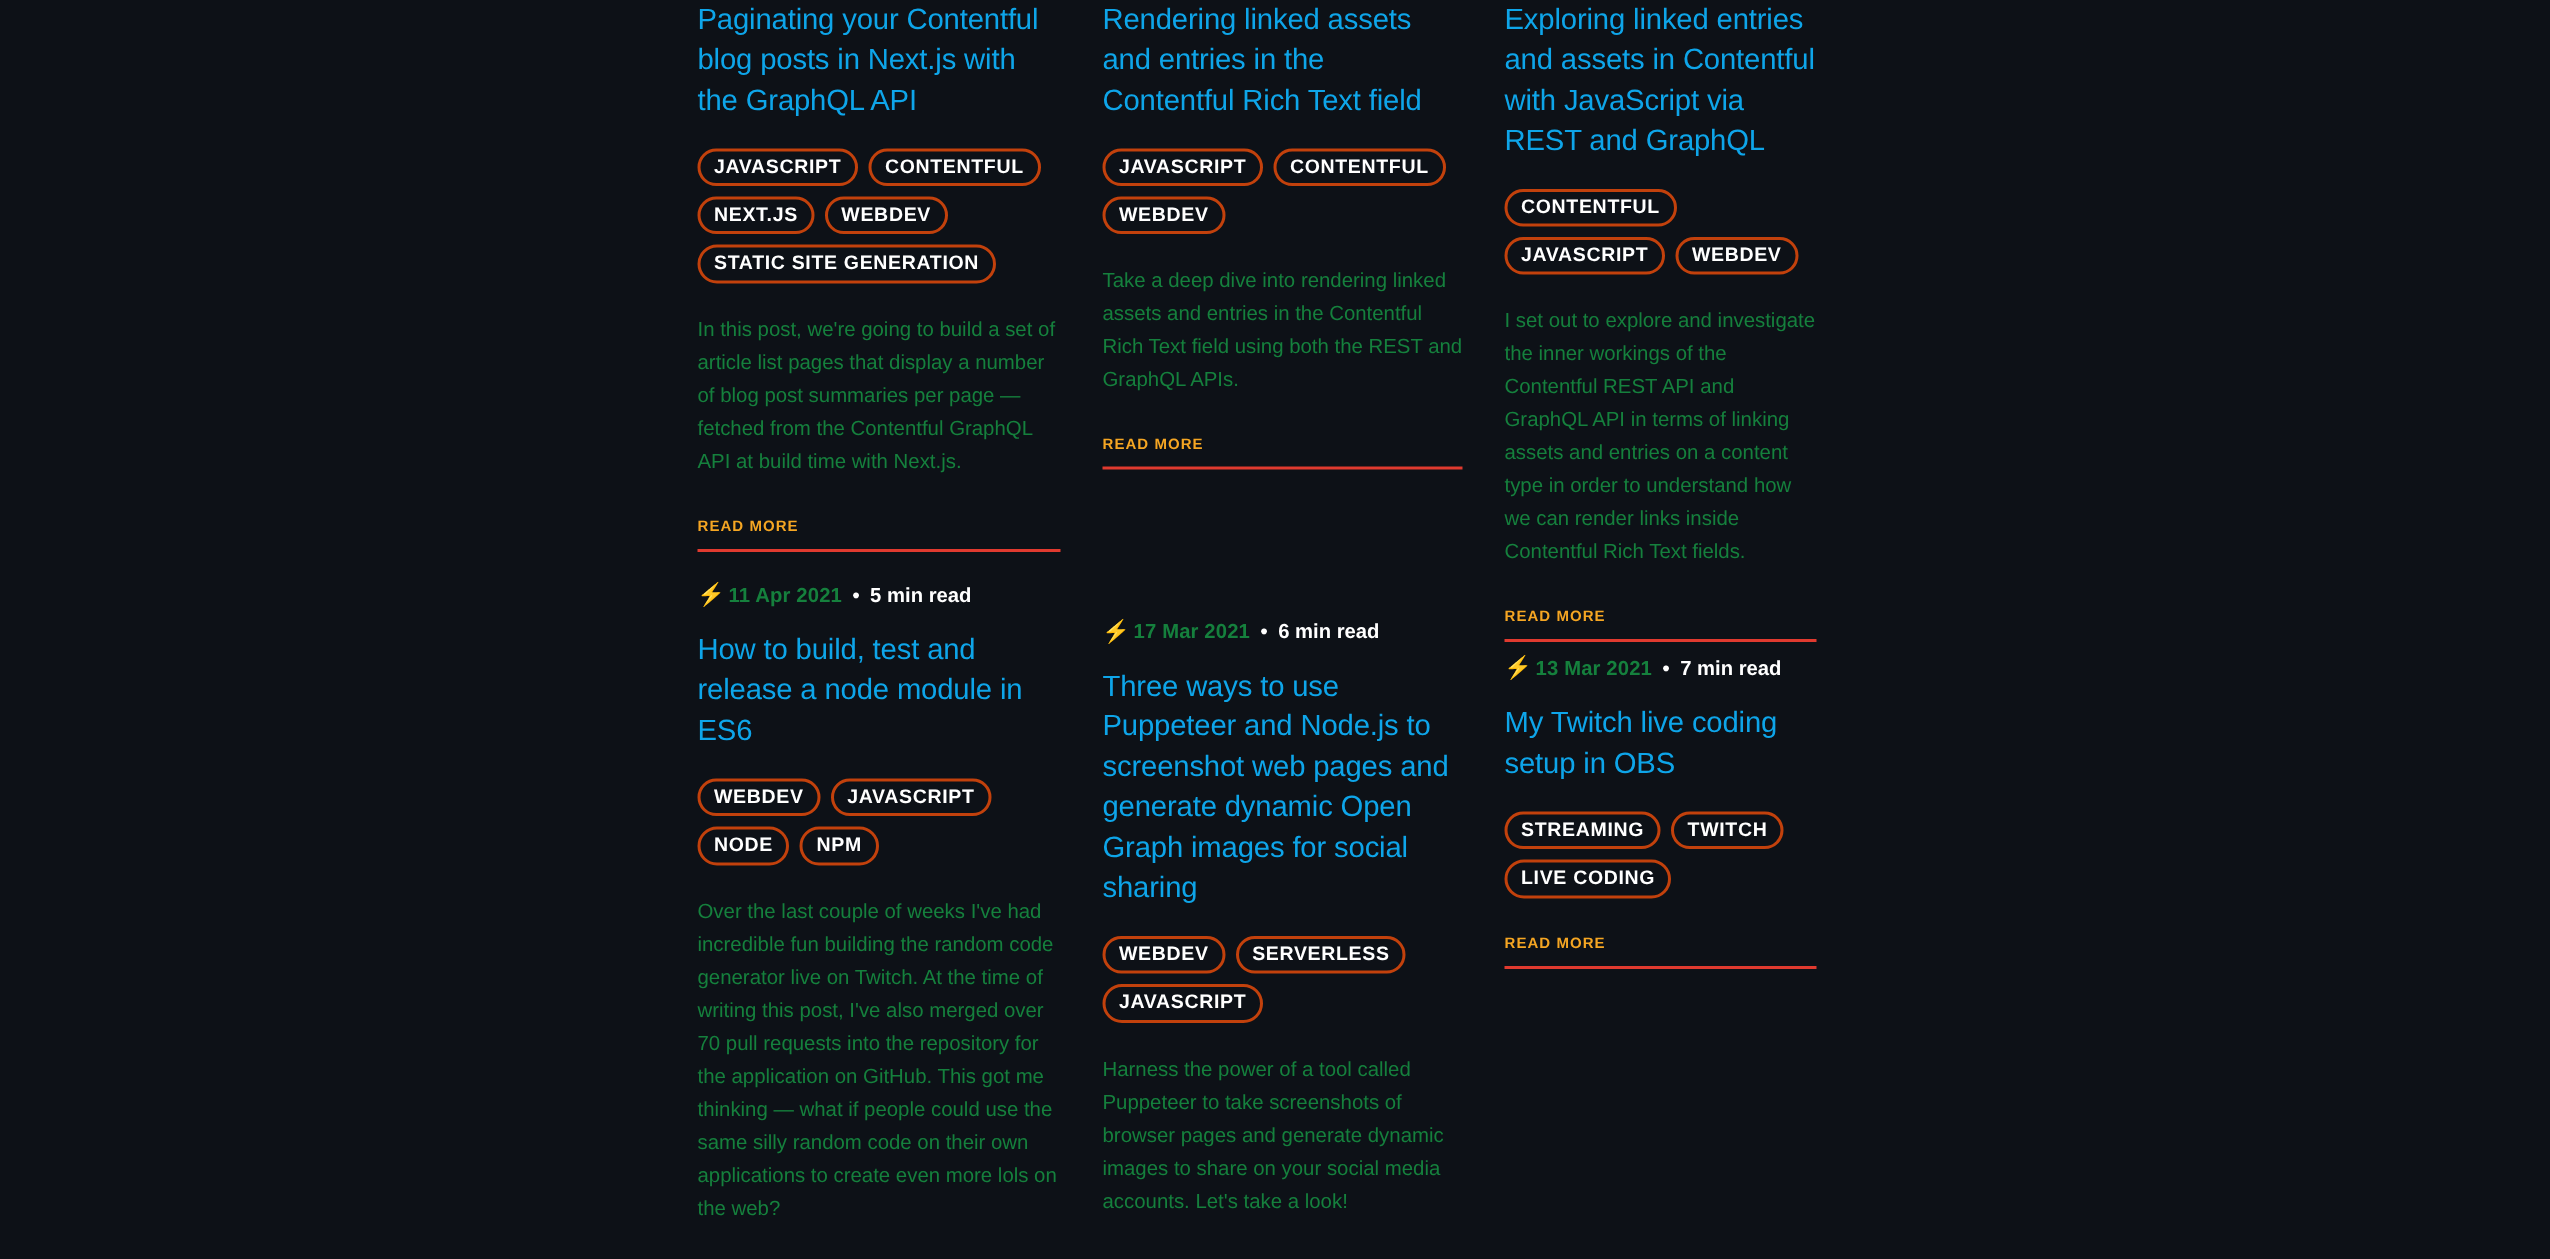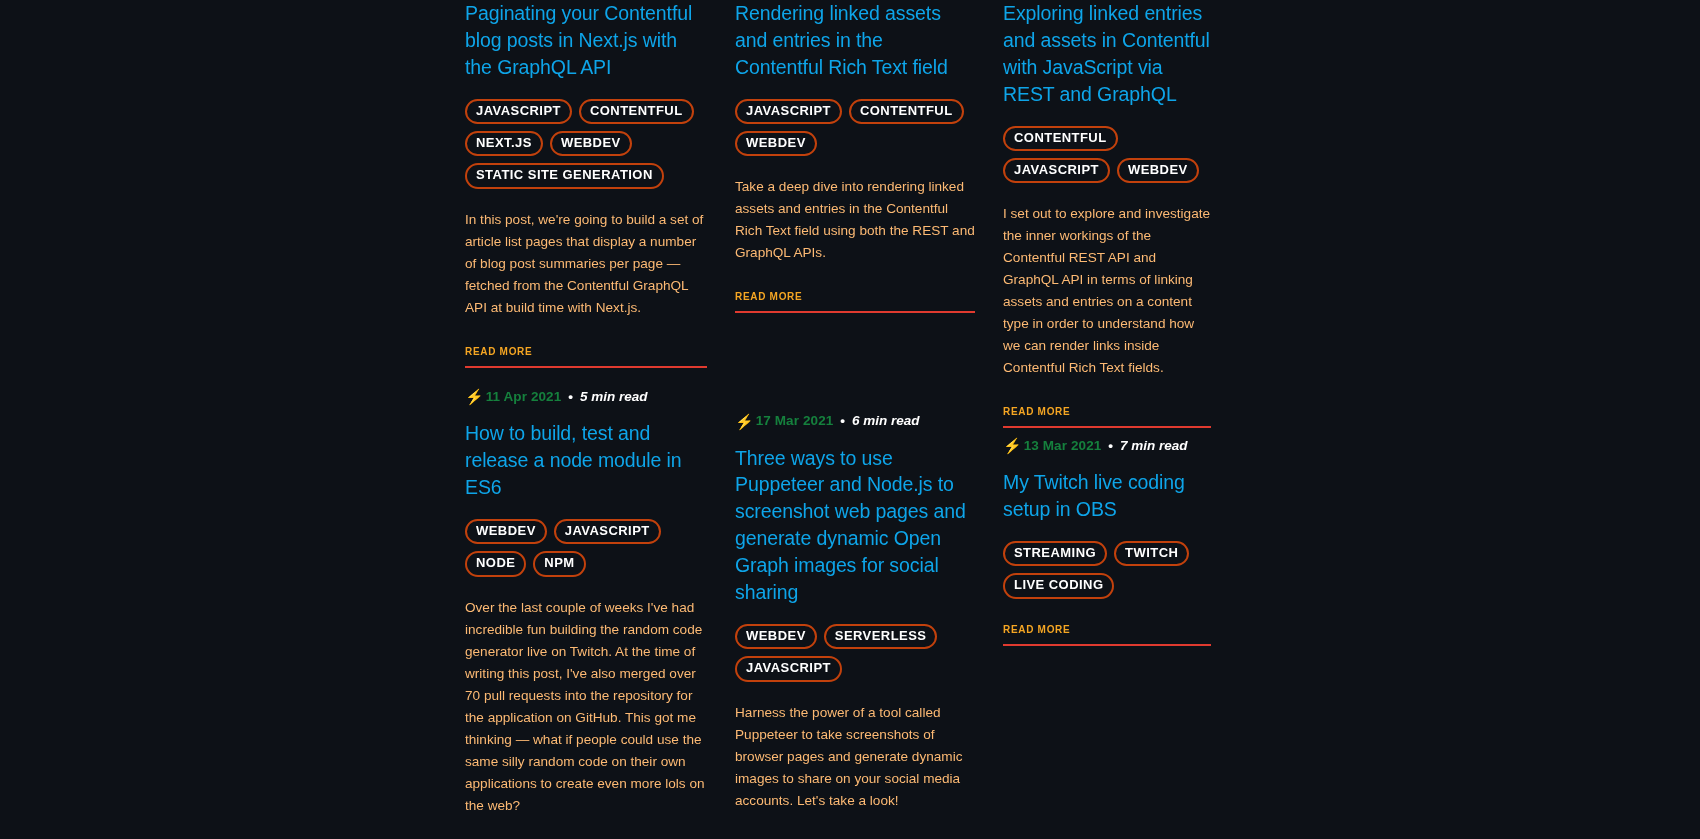--- a/index.html
+++ b/index.html
@@ -62,21 +62,20 @@
     font-weight: 700;
     color: #15803d;
     letter-spacing: 0.1px;
   }
   .meta-dot {
     color: #ffffff;
     margin: 0 7px;
     font-weight: 700;
   }
   .meta-read {
-    font-style: italic;
     font-weight: 700;
     color: #ffffff;
   }
 
   
   .title {
     font-size: 19.5px;
     line-height: 1.38;
     font-weight: 400;
     color: #0ea5e9;
@@ -103,21 +102,21 @@
     color: #ffffff;
     background: #0d1117;
     line-height: 1.1;
     white-space: nowrap;
   }
 
   
   .excerpt {
     font-size: 13.6px;
     line-height: 1.62;
-    color: #fdba74;
+    color: #15803d;
     margin-bottom: 22px;
   }
 
   
   .readmore-wrap {
     padding-bottom: 7px;
     border-bottom: 2px solid #e03a2f;
   }
   .readmore {
     display: inline-block;

